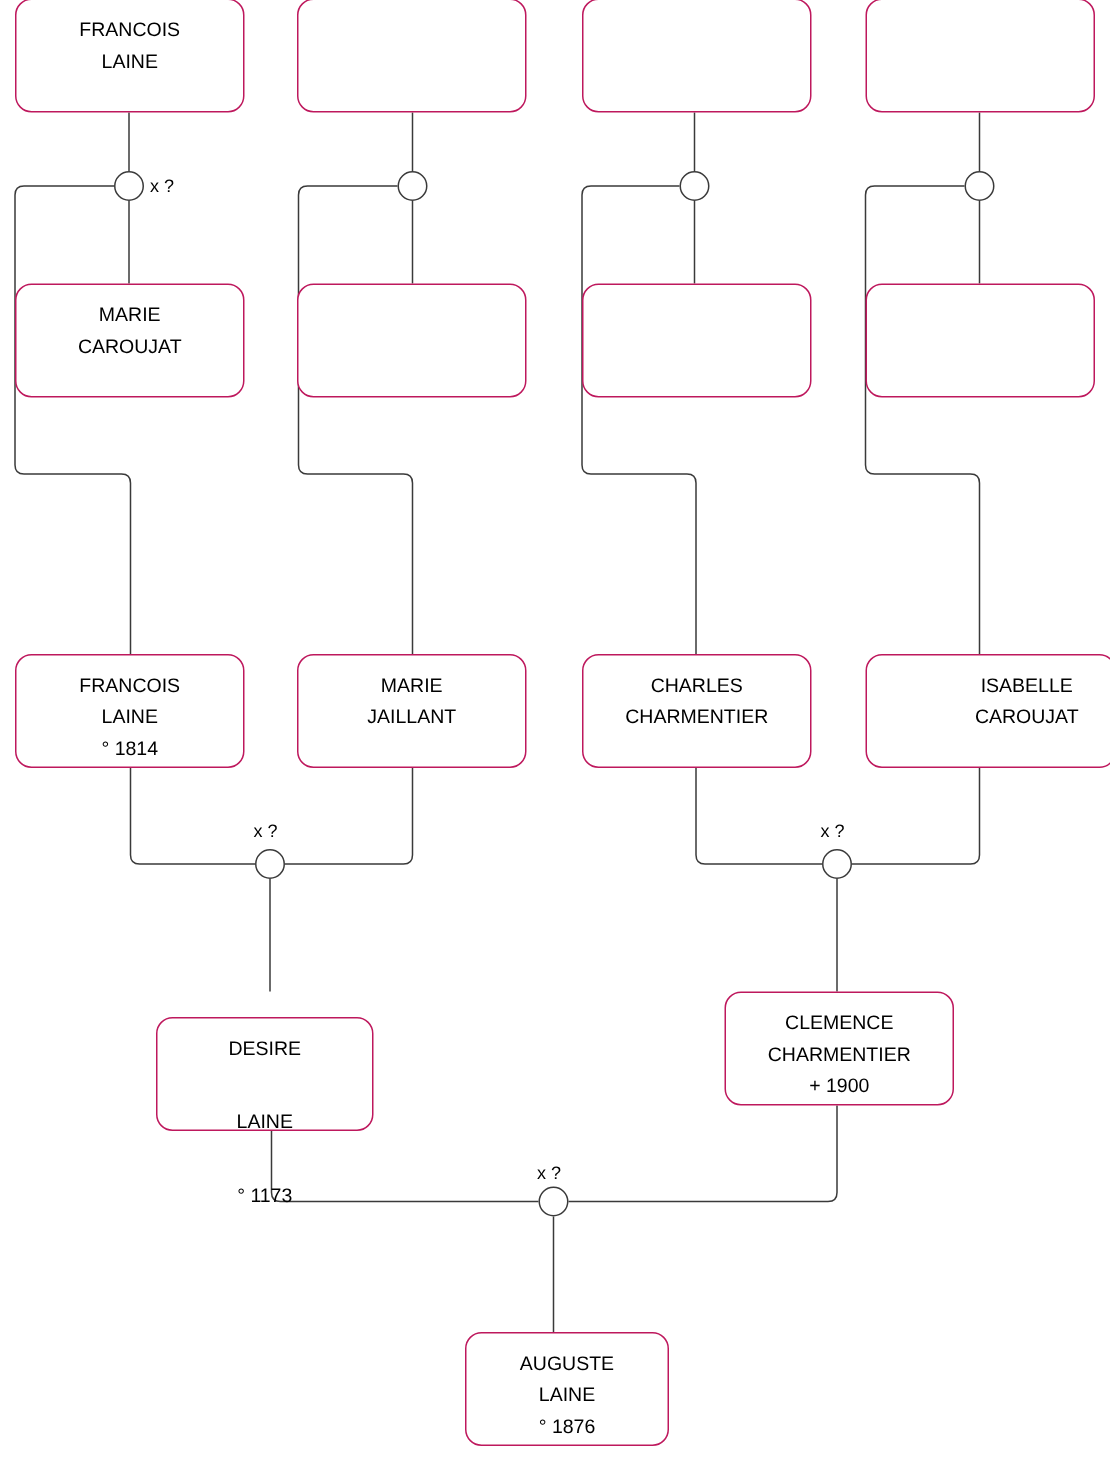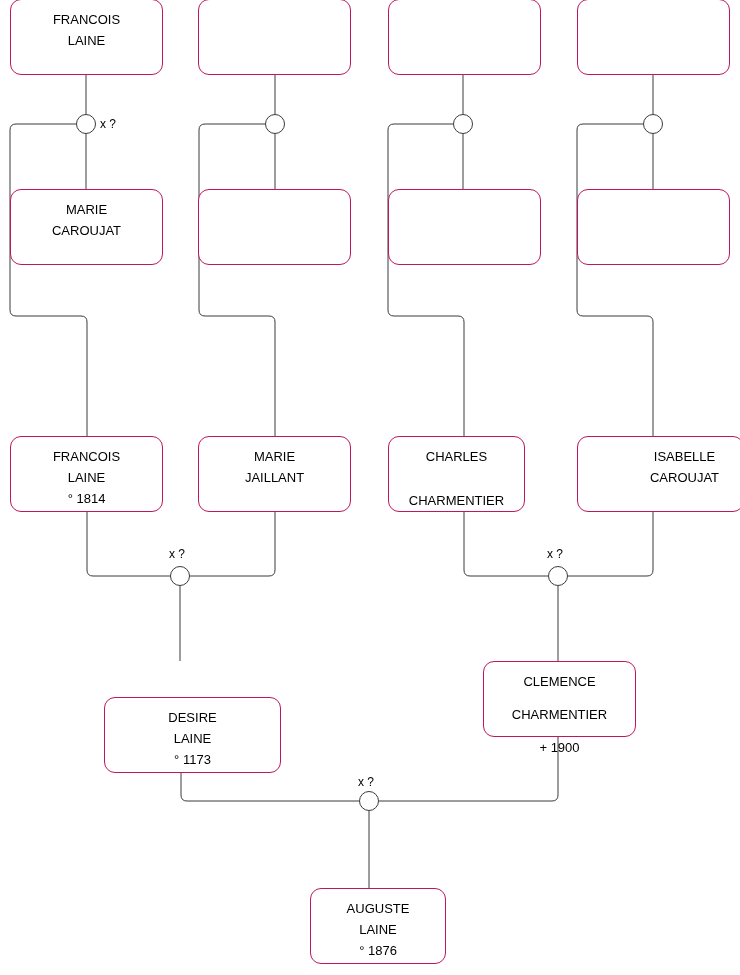--- a/index.html
+++ b/index.html
@@ -110,34 +110,34 @@
       <div class="node-box" style="left: 577px; top: 189px; width: 153px; height: 76px;"></div>
       <div class="node-box" style="left: 10px; top: 436px; width: 153px; height: 76px;">
         <span class="ln">FRANCOIS</span>
         <span class="ln">LAINE</span>
         <span class="ln">° 1814</span>
       </div>
       <div class="node-box" style="left: 198px; top: 436px; width: 153px; height: 76px;">
         <span class="ln">MARIE</span>
         <span class="ln">JAILLANT</span>
       </div>
-      <div class="node-box" style="left: 388px; top: 436px; width: 137px; height: 76px; justify-content: space-between;">
+      <div class="node-box" style="left: 388px; top: 436px; width: 153px; height: 76px;">
         <span class="ln">CHARLES</span>
         <span class="ln">CHARMENTIER</span>
       </div>
       <div class="node-box" style="left: 577px; top: 436px; width: 167px; height: 76px; padding-left: 48px;">
         <span class="ln">ISABELLE</span>
         <span class="ln">CAROUJAT</span>
       </div>
-      <div class="node-box" style="left: 104px; top: 697px; width: 177px; height: 76px;">
+      <div class="node-box" style="left: 104px; top: 678px; width: 145px; height: 76px; gap: 28px;">
         <span class="ln">DESIRE</span>
         <span class="ln">LAINE</span>
         <span class="ln">° 1173</span>
       </div>
-      <div class="node-box" style="left: 483px; top: 661px; width: 153px; height: 76px; gap: 12px;">
+      <div class="node-box" style="left: 483px; top: 661px; width: 153px; height: 76px;">
         <span class="ln">CLEMENCE</span>
         <span class="ln">CHARMENTIER</span>
         <span class="ln">+ 1900</span>
       </div>
       <div class="node-box" style="left: 310px; top: 888px; width: 136px; height: 76px;">
         <span class="ln">AUGUSTE</span>
         <span class="ln">LAINE</span>
         <span class="ln">° 1876</span>
       </div>
     </div>

